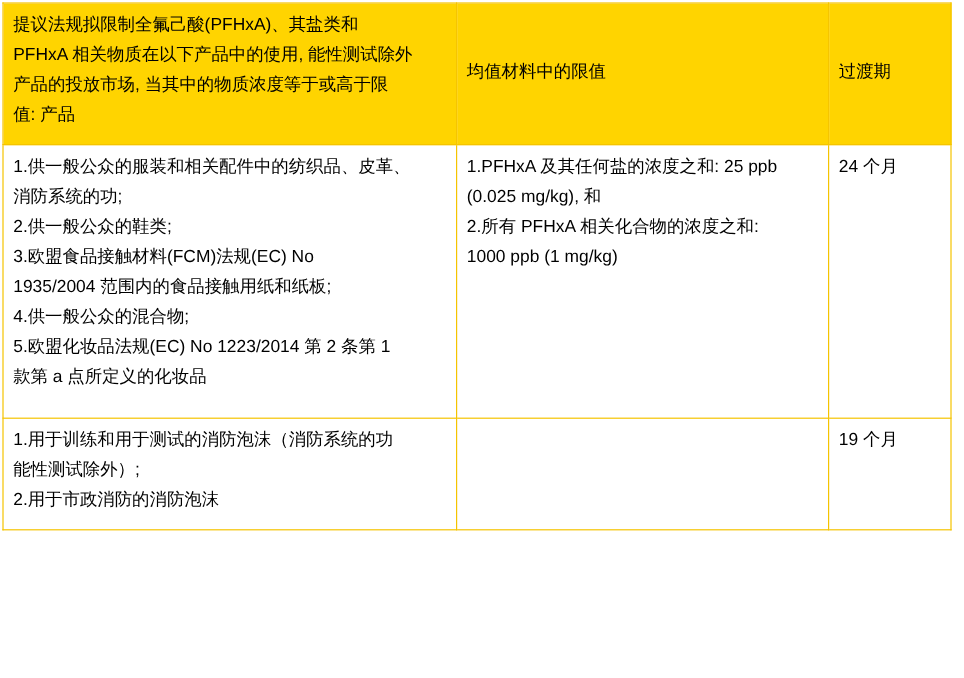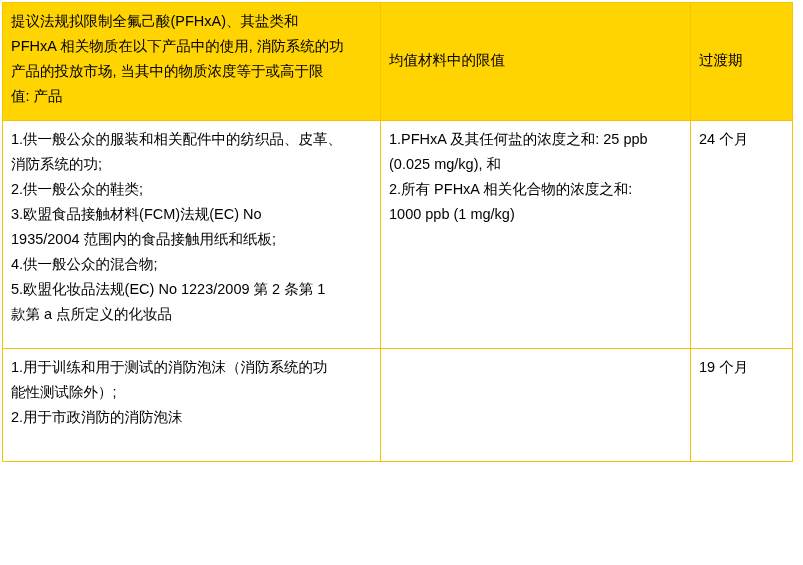--- a/index.html
+++ b/index.html
@@ -63,40 +63,40 @@
   }
   td.period {
     vertical-align: middle;
     padding-left: 8px;
   }
   td.empty {
     padding: 0;
   }
   .r1 td { height: 228px; }
   .r2 td { height: 72px; }
-  .r3 td { height: 113px; margin-top: 42px; }
+  .r3 td { height: 93px; margin-top: 42px; }
   .r4 td { height: 36px; }
   .hdr-row th { height: 118px; }
 </style>
 </head>
 <body>
 
 <div class="table-wrap">
   <table class="reg-table">
     <colgroup>
       <col class="c1">
       <col class="c2">
       <col class="c3">
     </colgroup>
     <thead>
       <tr class="hdr-row">
         <th>
           <div class="cell-lines">
             <div>提议法规拟限制全氟己酸(PFHxA)、其盐类和</div>
-            <div>PFHxA 相关物质在以下产品中的使用, 消防系统的功</div>
+            <div>PFHxA 相关物质在以下产品中的使用, 能性测试除外</div>
             <div>产品的投放市场, 当其中的物质浓度等于或高于限</div>
             <div>值: 产品</div>
           </div>
         </th>
         <th class="h-mid">
           <div class="cell-lines">
             <div>均值材料中的限值</div>
           </div>
         </th>
         <th class="h-right">
@@ -109,21 +109,21 @@
     <tbody>
       <tr class="r1">
         <td>
           <div class="cell-lines">
             <div>1.供一般公众的服装和相关配件中的纺织品、皮革、</div>
             <div>消防系统的功;</div>
             <div>2.供一般公众的鞋类;</div>
             <div>3.欧盟食品接触材料(FCM)法规(EC) No</div>
             <div>1935/2004 范围内的食品接触用纸和纸板;</div>
             <div>4.供一般公众的混合物;</div>
-            <div>5.欧盟化妆品法规(EC) No 1223/2009 第 2 条第 1</div>
+            <div>5.欧盟化妆品法规(EC) No 1223/2014 第 2 条第 1</div>
             <div>款第 a 点所定义的化妆品</div>
           </div>
         </td>
         <td class="limits">
           <div class="cell-lines">
             <div>1.PFHxA 及其任何盐的浓度之和: 25 ppb</div>
             <div>(0.025 mg/kg), 和</div>
             <div>2.所有 PFHxA 相关化合物的浓度之和:</div>
             <div>1000 ppb (1 mg/kg)</div>
           </div>

